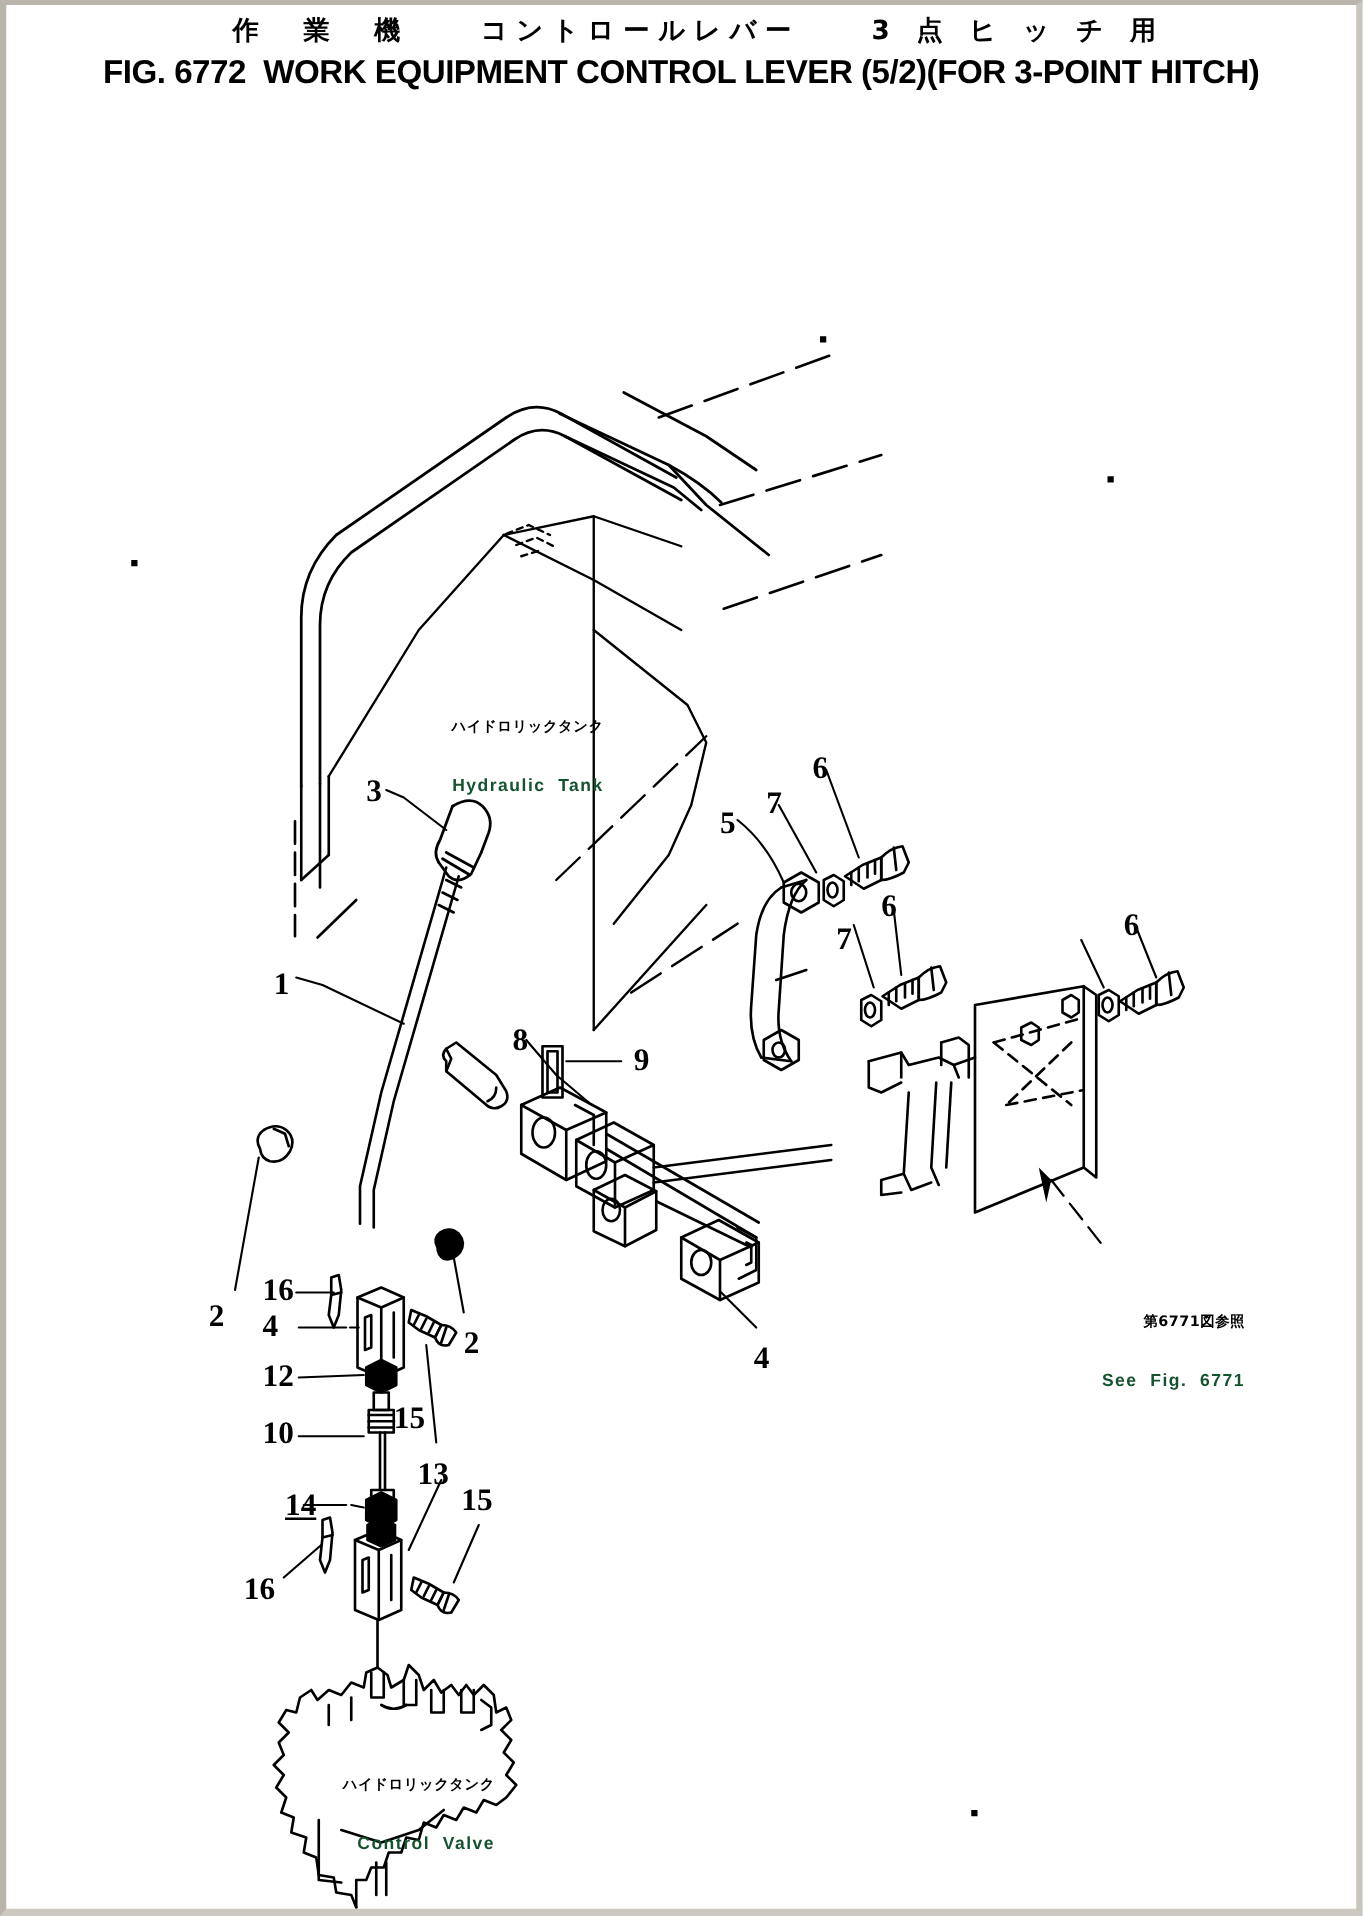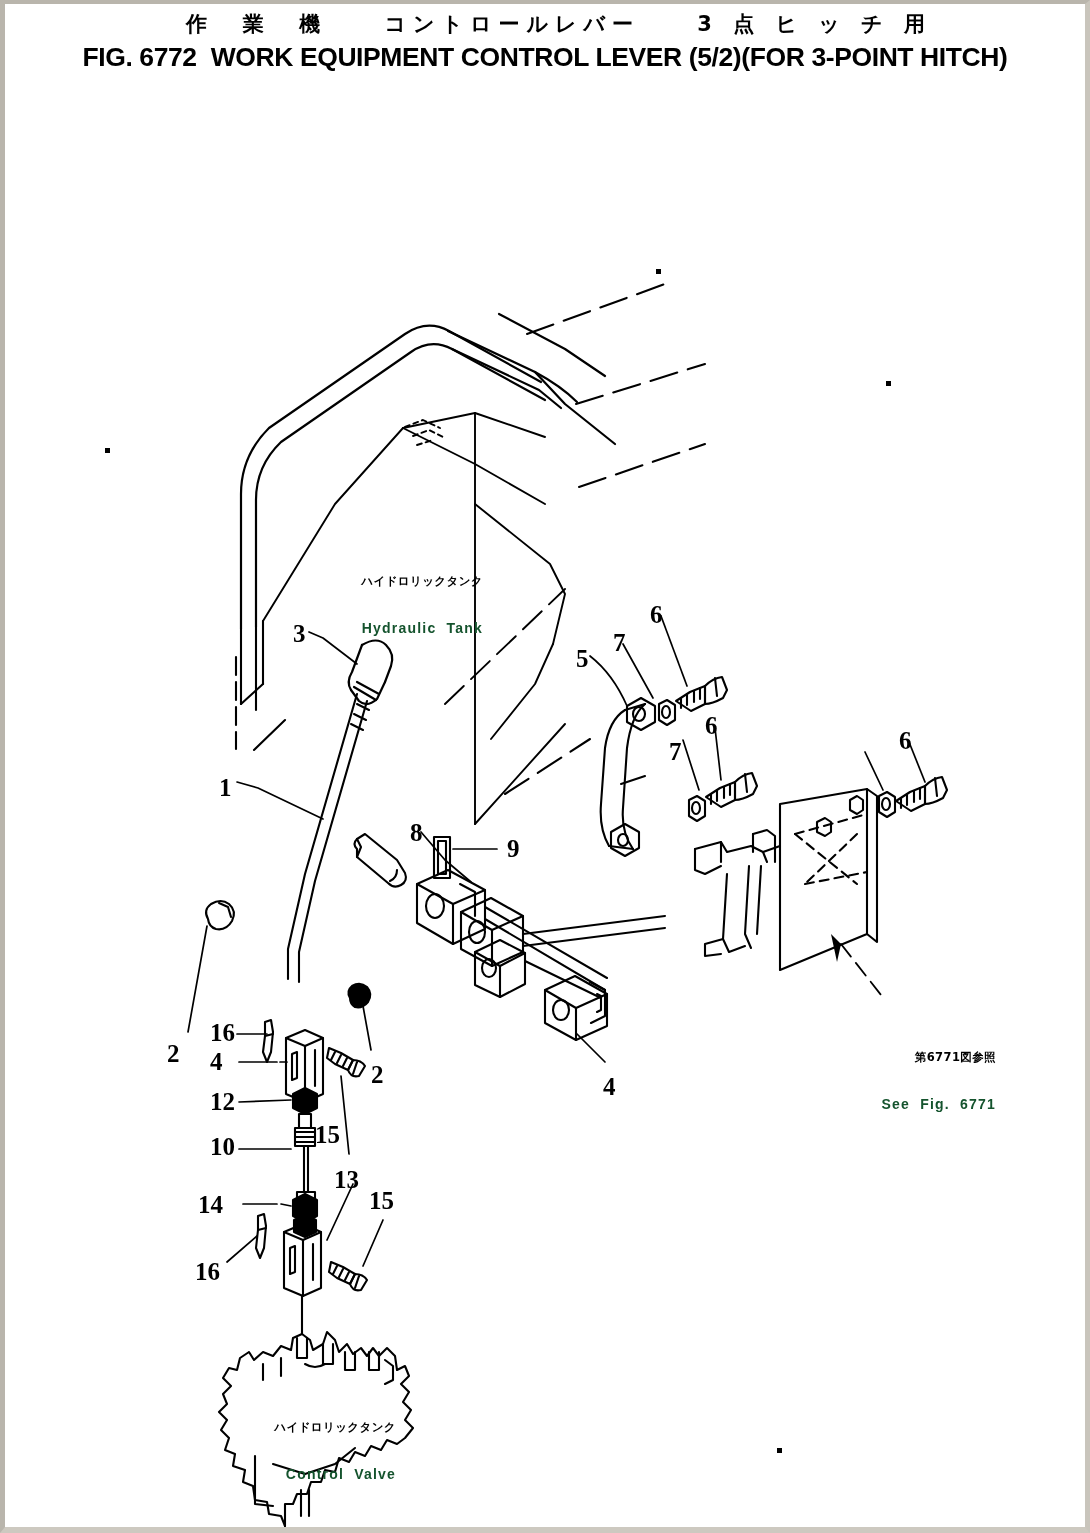--- a/index.html
+++ b/index.html
@@ -447,19 +447,19 @@
   <div class="cal" style="left:700px;top:709px;">6</div>
   <div class="cal" style="left:894px;top:724px;">6</div>
   <div class="cal" style="left:608px;top:626px;">7</div>
   <div class="cal" style="left:664px;top:735px;">7</div>
   <div class="cal" style="left:405px;top:816px;">8</div>
   <div class="cal" style="left:502px;top:832px;">9</div>
   <div class="cal" style="left:205px;top:1130px;text-align:right;">10</div>
   <div class="cal" style="left:205px;top:1045px;">4</div>
   <div class="cal" style="left:205px;top:1085px;">12</div>
   <div class="cal" style="left:329px;top:1163px;text-align:center;">13</div>
-  <div class="cal" style="left:193px;top:1188px;">14</div>
+  <div class="cal" style="left:223px;top:1188px;text-decoration:underline;">14</div>
   <div class="cal" style="left:310px;top:1118px;">15</div>
   <div class="cal" style="left:364px;top:1184px;">15</div>
   <div class="cal" style="left:205px;top:1016px;">16</div>
   <div class="cal" style="left:190px;top:1255px;">16</div>
 
 </div>
 
 </body></html>

